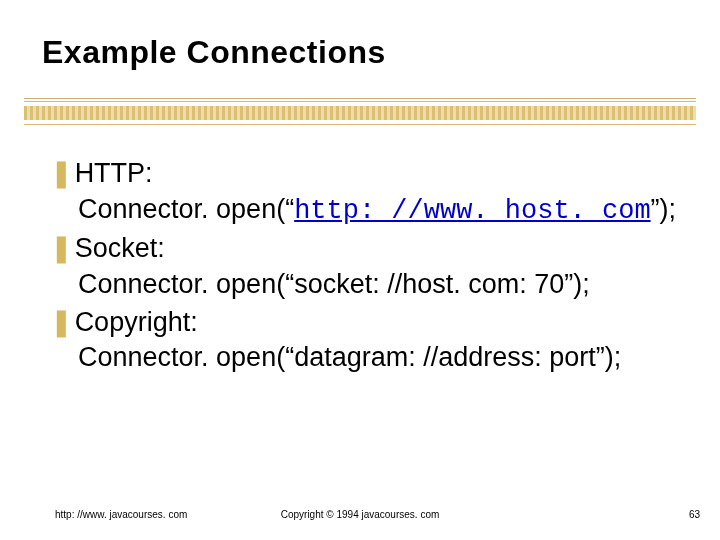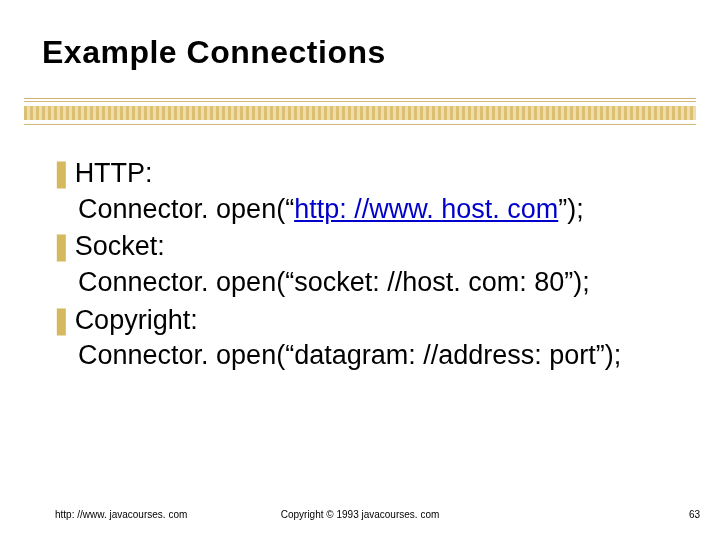--- a/index.html
+++ b/index.html
@@ -58,20 +58,21 @@
     margin-right: 2px;
     font-size: 27px;
   }
   .cont {
     display:block;
     margin-left: 28px;
   }
   .link {
     color: #0000cc;
     text-decoration: underline;
+    font-family: Liberation Mono, monospace;
   }
 
   .footer {
     position: absolute;
     left: 0;
     bottom: 20px;
     width: 720px;
     font-size: 10px;
     color: #000;
   }
@@ -96,30 +97,30 @@
 
     <div class="item">
       <span class="bullet">❚</span><span>HTTP:</span>
       <span class="cont">
         <span>Connector. open(“</span><span class="link">http: //www. host. com</span><span>”);</span>
       </span>
     </div>
 
     <div class="item">
       <span class="bullet">❚</span><span>Socket:</span>
-      <span class="cont">Connector. open(“socket: //host. com: 80”);</span>
+      <span class="cont">Connector. open(“socket: //host. com: 70”);</span>
     </div>
 
     <div class="item">
       <span class="bullet">❚</span><span>Copyright:</span>
       <span class="cont">Connector. open(“datagram: //address: port”);</span>
     </div>
 
 
   </div>
 
   <div class="footer">
     <span class="fl">http: //www. javacourses. com</span>
-    <span class="fc">Copyright © 1993 javacourses. com</span>
+    <span class="fc">Copyright © 1994 javacourses. com</span>
     <span class="fr">63</span>
   </div>
 
 </div>
 
 </body></html>

